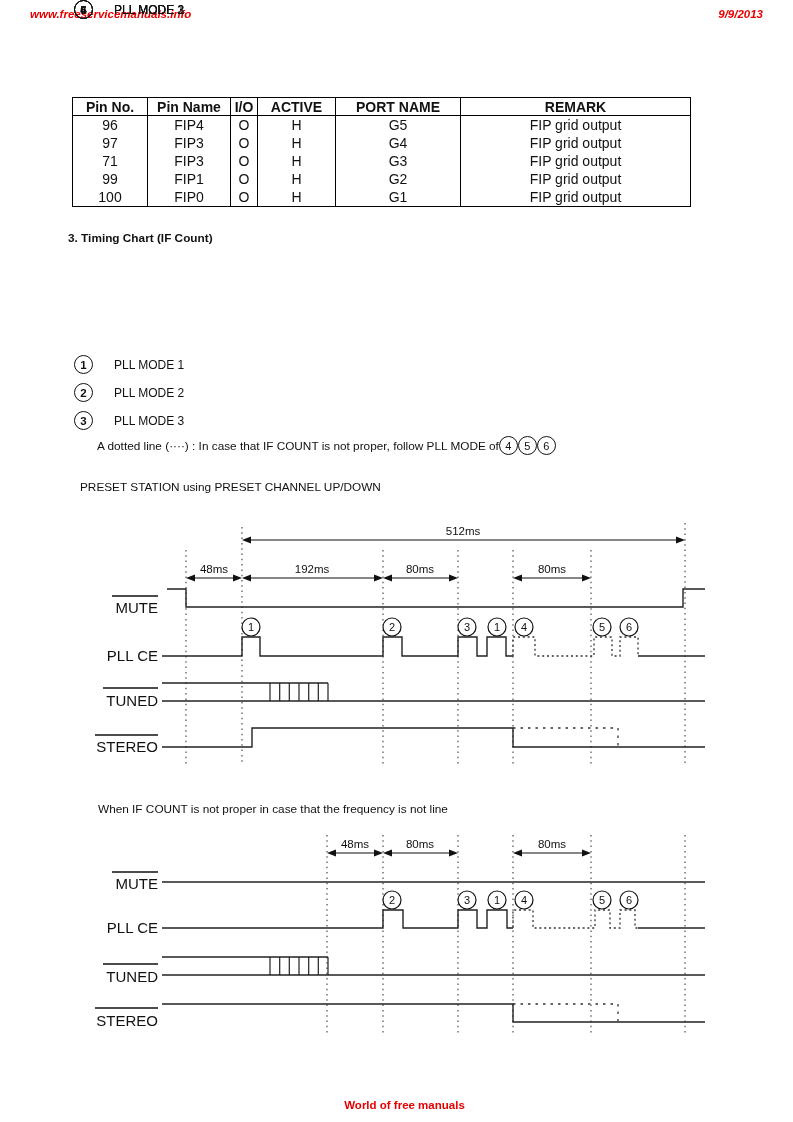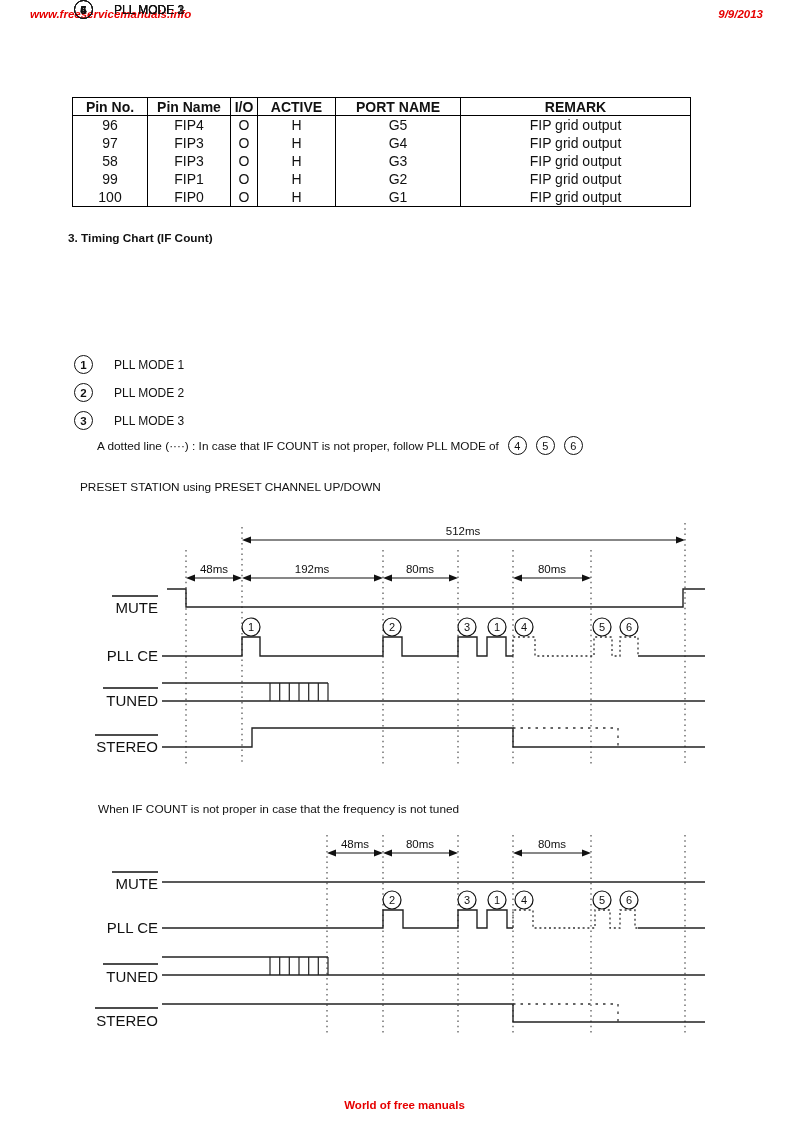--- a/index.html
+++ b/index.html
@@ -24,21 +24,21 @@
   .mode-item { position:absolute; left:74px; display:flex; align-items:center; gap:21px; height:19px; }
   .mode-item:nth-of-type(1){ top:271px; } .mode-item:nth-of-type(2){ top:299px; }
   .mode-item:nth-of-type(3){ top:327px; } .mode-item:nth-of-type(4){ top:355px; }
   .mode-item:nth-of-type(5){ top:383px; } .mode-item:nth-of-type(6){ top:411px; }
   .num-circle {
     width:19px; height:19px; box-sizing:border-box; border:1.6px solid #111; border-radius:50%;
     display:flex; align-items:center; justify-content:center; font-size:11.5px; font-weight:bold; flex:none;
   }
   .mode-label { font-size:12px; }
 
-  .note-row { position:absolute; left:97px; top:436px; display:flex; align-items:center; gap:9px; font-size:11.8px; }
+  .note-row { position:absolute; left:97px; top:436px; display:flex; align-items:center; font-size:11.8px; }
   .note-row .num-circle { border-width:1.4px; font-weight:normal; font-size:11px; }
 
   .cap1 { position:absolute; left:80px; top:480px; font-size:11.8px; line-height:15.5px; }
   .cap2 { position:absolute; left:98px; top:802px; font-size:11.8px; }
 
   .chart-svg { position:absolute; left:0; }
   .sig { fill:none; stroke:#222; stroke-width:1.4; }
   .sig-dot { fill:none; stroke:#333; stroke-width:1.3; stroke-dasharray:2,2.8; }
   .sig-dot-sparse { fill:none; stroke:#333; stroke-width:1.3; stroke-dasharray:2.5,5; }
   .vline { stroke:#3c3c3c; stroke-width:1.1; stroke-dasharray:1.5,3.8; fill:none; }
@@ -91,21 +91,21 @@
       </tr>
       <tr>
         <td>97</td>
         <td>FIP3</td>
         <td>O</td>
         <td>H</td>
         <td>G4</td>
         <td>FIP grid output</td>
       </tr>
       <tr>
-        <td>58</td>
+        <td>71</td>
         <td>FIP3</td>
         <td>O</td>
         <td>H</td>
         <td>G3</td>
         <td>FIP grid output</td>
       </tr>
       <tr>
         <td>99</td>
         <td>FIP1</td>
         <td>O</td>
@@ -247,21 +247,21 @@
     <path class="sig" d="M162 683H328"></path>
     <path class="sig" d="M162 701H705"></path>
     <path class="hatch" d="M270 683V701M279.7 683V701M289.3 683V701M299 683V701M308.7 683V701M318.3 683V701M328 683V701"></path>
 
     <line class="soverline" x1="95" y1="735" x2="158" y2="735"></line>
     <text class="slabel" x="158" y="752">STEREO</text>
     <path class="sig" d="M162 747H252V728H513V747H705"></path>
     <path class="sig-dot-sparse" d="M513 728H618V747"></path>
   </svg>
 
-  <div class="cap2">When IF COUNT is not proper in case that the frequency is not tuned</div>
+  <div class="cap2">When IF COUNT is not proper in case that the frequency is not line</div>
 
   <svg class="chart-svg" style="top:828px;" width="793" height="212" viewBox="0 828 793 212">
 
     <path class="vline" d="M327 835V1035"></path>
     <path class="vline" d="M383 835V1035"></path>
     <path class="vline" d="M458 835V1035"></path>
     <path class="vline" d="M513 835V1035"></path>
     <path class="vline" d="M591 835V1035"></path>
     <path class="vline" d="M685 835V1035"></path>
 

